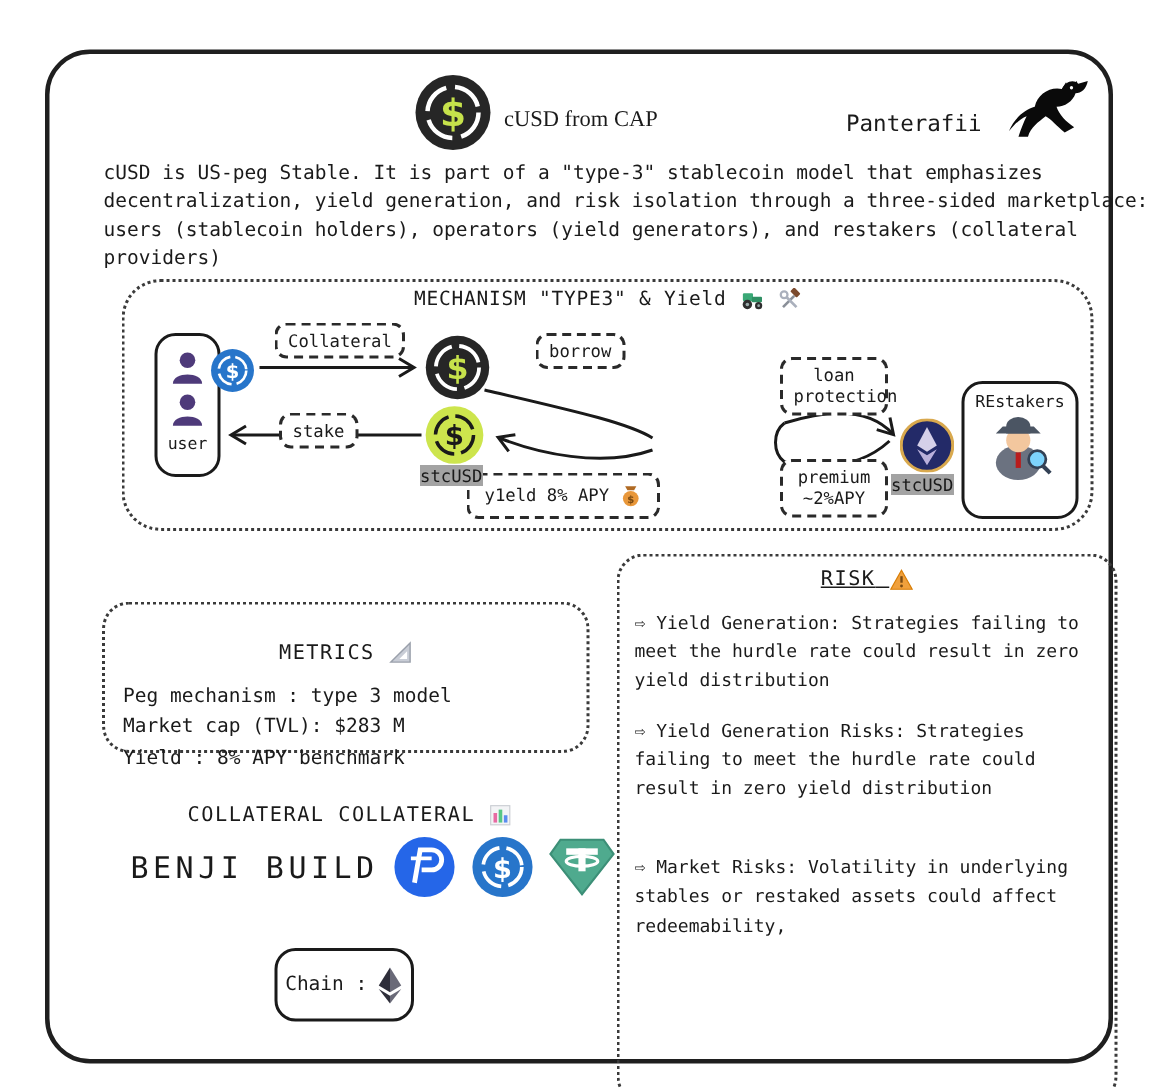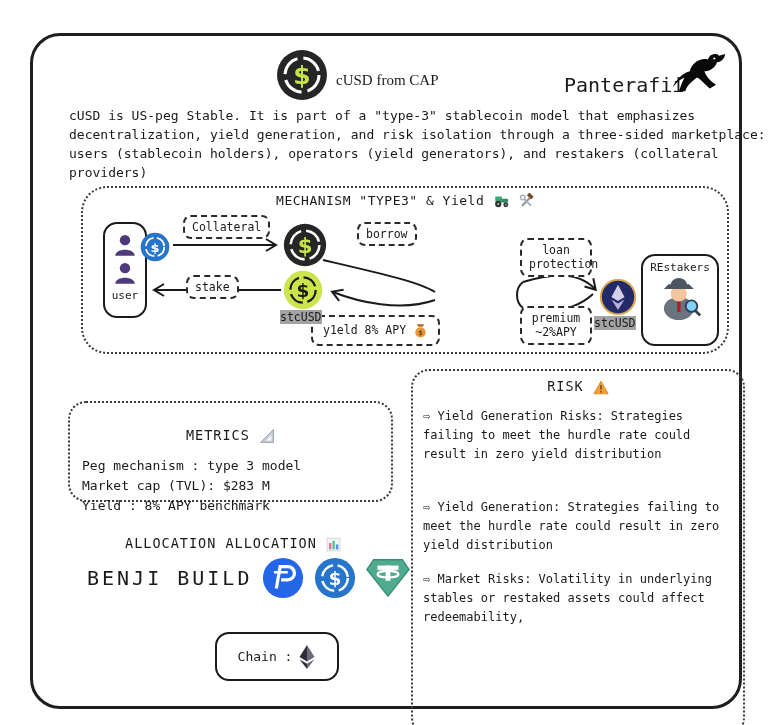--- a/index.html
+++ b/index.html
@@ -9,21 +9,21 @@
     font-family: "DejaVu Sans Mono", "DejaVu Sans", monospace;
     color: #1a1a1a; background:#ffffff; overflow: hidden;
   }
   .card {
     position: absolute; left: 30px; top: 33px; width: 712px; height: 676px;
     border: 3px solid #1f1f1f; border-radius: 30px; background: #ffffff;
   }
   
   .coin-badge { position:absolute; left:243px; top:13px; width:52px; height:52px; }
   .product-title { position:absolute; left:303px; top:36px; font-size:15px;font-family:Liberation Serif, serif; }
-  .brand { position:absolute; left:531px; top:37px; font-size:20px; }
+  .brand { position:absolute; left:531px; top:37px; font-size:15px; }
   .panther { position:absolute; left:636px; top:13px; width:58px; height:48px; }
   
   .intro { position:absolute; left:36px; top:70px; width:708px; font-size:13px; line-height:1.47; white-space:normal; }
   
   .mech { position:absolute; left:48px; top:150px; width:648px; height:168px;
           border:2px dotted #3a3a3a; border-radius:26px; }
   .mech-title { position:absolute; left:0; right:0; top:4px; text-align:center; font-size:13px; letter-spacing:0.5px; }
   .mech-title .t { vertical-align:middle; }
   .mech-svg { position:absolute; left:0; top:0; width:648px; height:168px; }
   .node-box { position:absolute; border:2px solid #1a1a1a; border-radius:14px; background:#fff; text-align:center; }
@@ -39,27 +39,27 @@
   .restakebox { left:558px; top:66px; width:78px; height:92px; padding-top:5px; font-size:11px; }
   
   .metrics { position:absolute; left:35px; top:365px; width:325px; height:101px;
              border:2px dotted #3a3a3a; border-radius:18px; }
   .metrics-title { text-align:center; margin-top:24px; font-size:13.5px; letter-spacing:1px; }
   .metrics-lines { margin:12px 0 0 12px; font-size:13px; line-height:1.55; }
   
   .coll-title { position:absolute; left:35px; top:499px; width:330px; text-align:center; font-size:13.5px; letter-spacing:1px; }
   .benji-row { position:absolute; left:54px; top:521px; display:flex; align-items:center; gap:10px; }
   .benji-text { font-size:20px; letter-spacing:3px; }
-  .chain-box { position:absolute; left:150px; top:596px; width:124px; height:49px;
+  .chain-box { position:absolute; left:150px; top:596px; width:93px; height:49px;
                border:2.5px solid #1a1a1a; border-radius:14px; background:#fff;
-               display:flex; align-items:center; justify-content:center; gap:6px; font-size:13px;margin-left:32px; }
+               display:flex; align-items:center; justify-content:center; gap:6px; font-size:13px; }
   
   .risk { position:absolute; left:378px; top:333px; width:334px; height:367px;
           border:2px dotted #3a3a3a; border-radius:18px; overflow:hidden; }
-  .risk-title { text-align:center; margin-top:7px; font-size:13.5px; letter-spacing:1px; }
+  .risk-title { text-align:center; margin-top:7px; font-size:13.5px; letter-spacing:1px;text-decoration:underline; }
   .risk-items { padding:12px 10px 0 10px; font-size:12px; line-height:1.6; }
   .risk-item { margin-bottom:14px; }
   .risk-item.gap { margin-bottom:34px; }
   .icon-inline { vertical-align:middle; }
 </style>
 </head>
 <body>
 
 <div class="canvas">
   <div class="card">
@@ -189,21 +189,21 @@
         </svg>
       </div>
       <div class="metrics-lines">
         <div>Peg mechanism : type 3 model</div>
         <div>Market cap (TVL): $283 M</div>
         <div>Yield : 8% APY benchmark</div>
       </div>
     </div>
 
     <div class="coll-title">
-      <span>ALLOCATION ALLOCATION</span>
+      <span>COLLATERAL COLLATERAL</span>
       <svg class="icon-inline" width="15" height="15" viewBox="0 0 20 20">
         <rect x="1.5" y="1.5" width="17" height="17" fill="#f3f4f6" stroke="#c9ccd2"></rect>
         <rect x="4" y="8" width="3.2" height="8.5" fill="#e76aa2"></rect>
         <rect x="8.6" y="5" width="3.2" height="11.5" fill="#57c785"></rect>
         <rect x="13.2" y="10" width="3.2" height="6.5" fill="#5b8def"></rect>
       </svg>
     </div>
     <div class="benji-row">
       <span class="benji-text">BENJI BUILD</span>
       <svg width="42" height="42" viewBox="0 0 44 44">
@@ -236,20 +236,20 @@
     <div class="risk">
       <div class="risk-title">
         <span>RISK</span>
         <svg class="icon-inline" width="16" height="15" viewBox="0 0 20 19">
           <path d="M10 1.5 L19 17.5 H1 Z" fill="#f0a03c" stroke="#d97e06" stroke-width="1"></path>
           <rect x="9" y="6.5" width="2" height="5.5" fill="#7a4a12"></rect>
           <circle cx="10" cy="14.8" r="1.2" fill="#7a4a12"></circle>
         </svg>
       </div>
       <div class="risk-items">
+        <p class="risk-item">⇨ Yield Generation: Strategies failing to meet the hurdle rate could result in zero yield distribution</p>
         <p class="risk-item gap">⇨ Yield Generation Risks: Strategies failing to meet the hurdle rate could result in zero yield distribution</p>
-        <p class="risk-item">⇨ Yield Generation: Strategies failing to meet the hurdle rate could result in zero yield distribution</p>
         <p class="risk-item">⇨ Market Risks: Volatility in underlying stables or restaked assets could affect redeemability,</p>
       </div>
     </div>
 
   </div>
 </div>
 
 </body></html>

